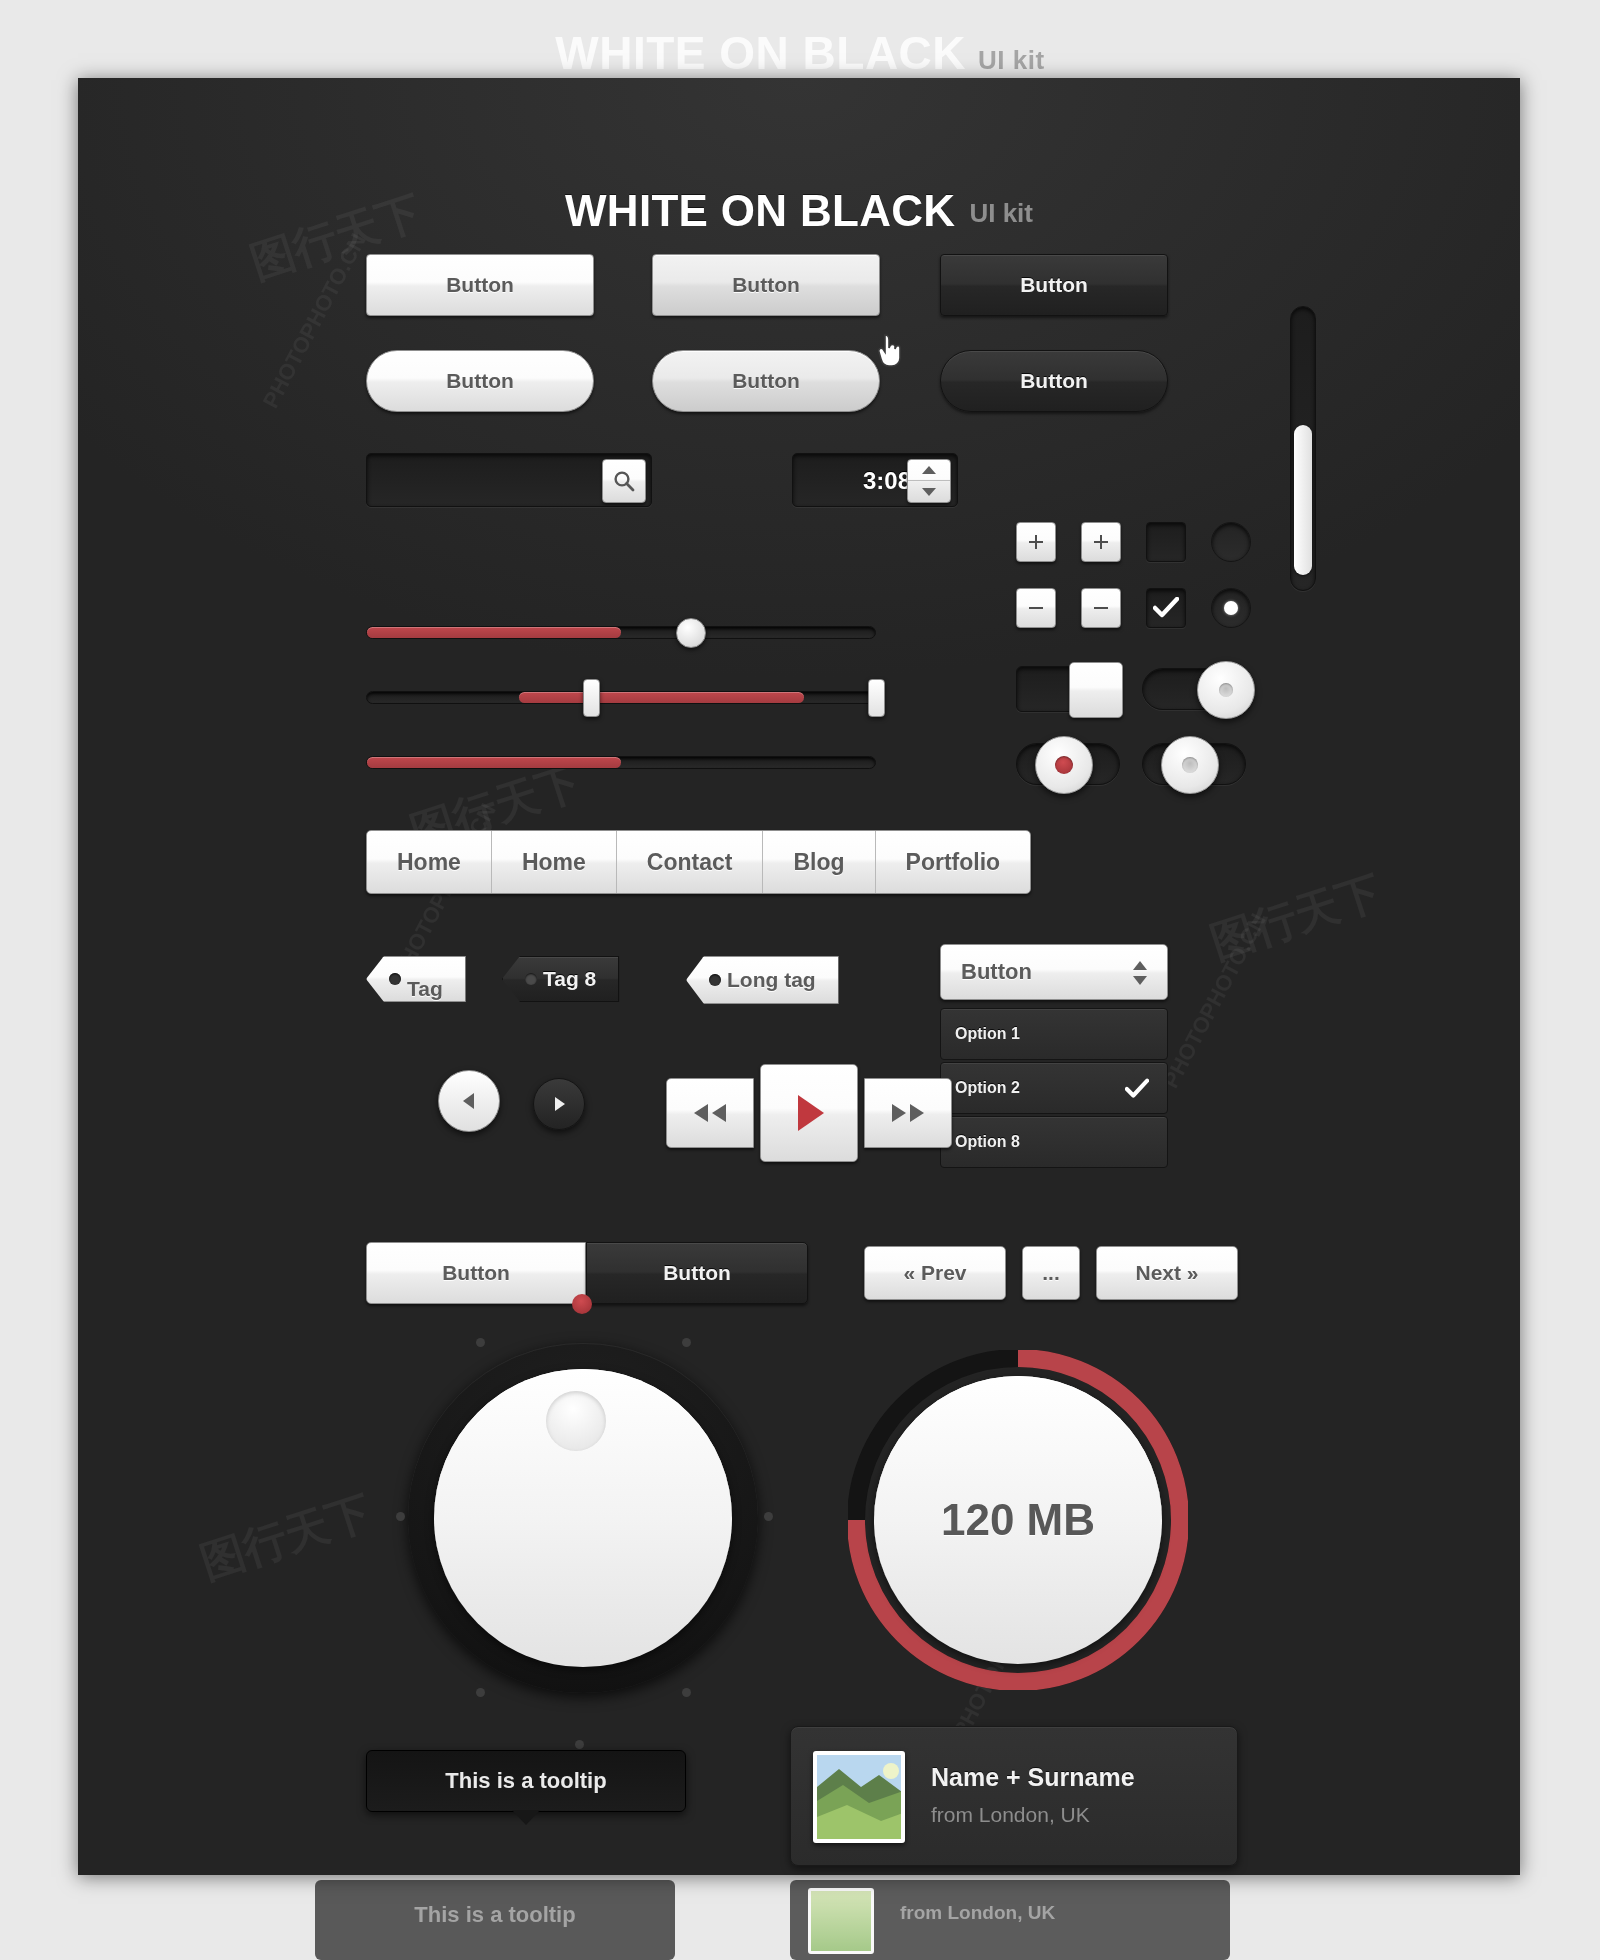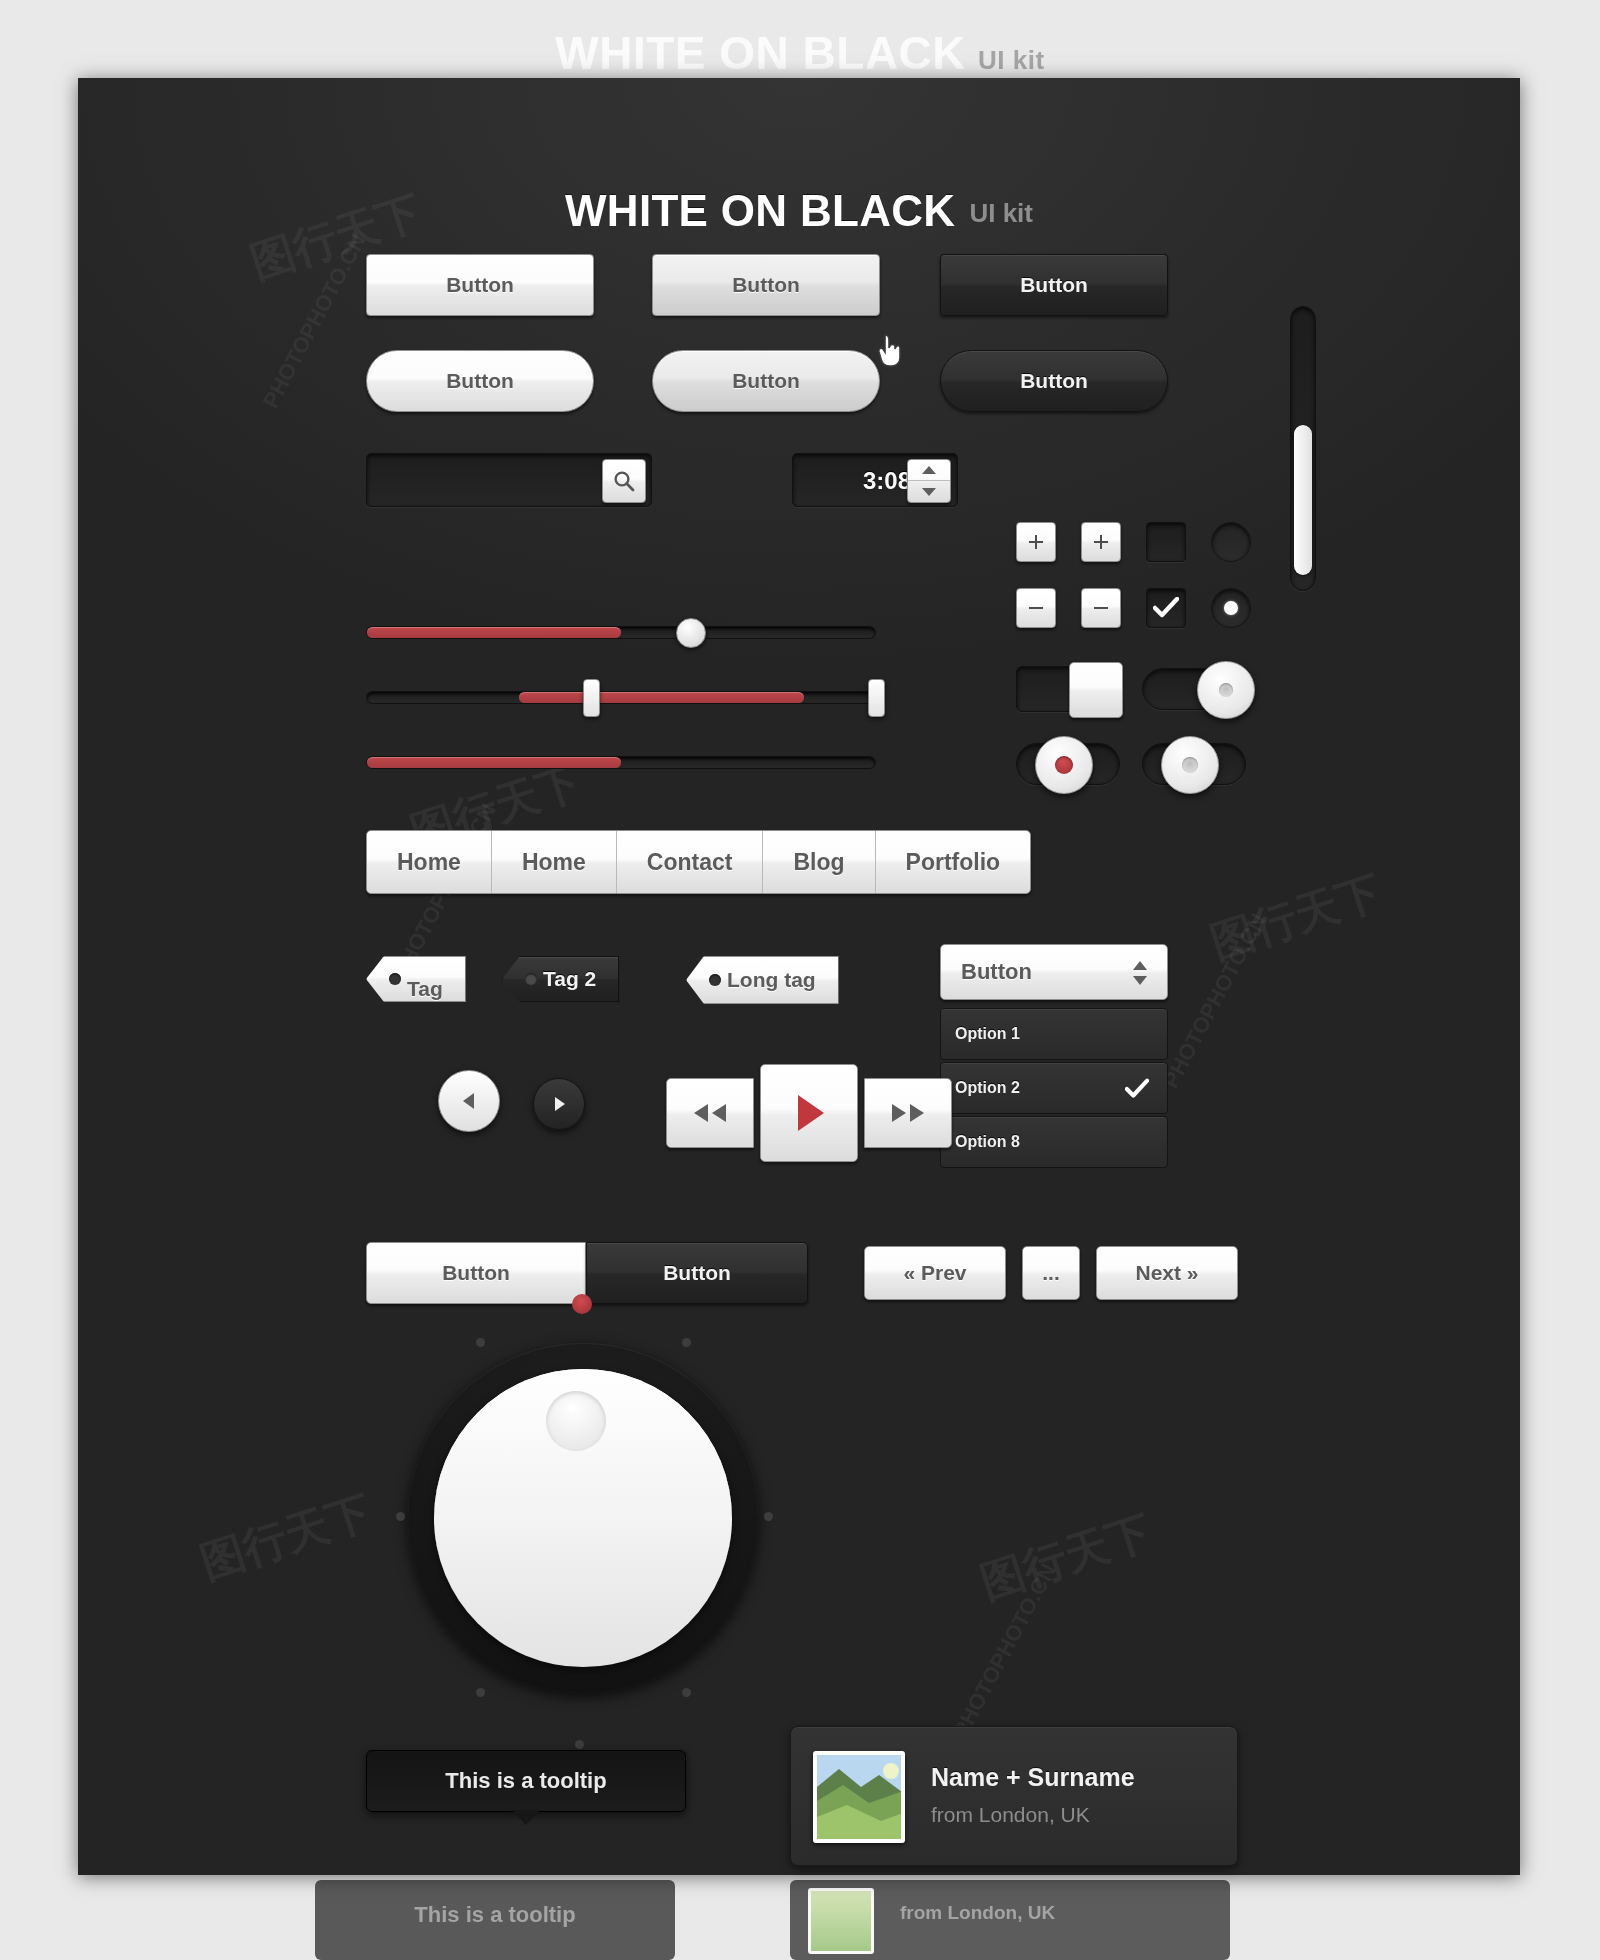--- a/index.html
+++ b/index.html
@@ -327,21 +327,21 @@
     <div class="item">Blog</div>
     <div class="item">Portfolio</div>
   </div>
 
   <div class="tag white" style="left:288px;top:878px;height:46px;align-items:flex-end;">
     <span class="hole" style="background:#333;box-shadow:inset 0 1px 2px rgba(0,0,0,.8);"></span>
     <span>Tag</span>
   </div>
   <div class="tag dark" style="left:424px;top:878px;height:46px;">
     <span class="hole" style="background:#4a4a4a;box-shadow:inset 0 1px 2px rgba(0,0,0,.8);"></span>
-    <span>Tag 2</span>
+    <span>Tag 8</span>
   </div>
   <div class="tag white" style="left:608px;top:878px;height:48px;">
     <span class="hole" style="background:#333;box-shadow:inset 0 1px 2px rgba(0,0,0,.8);"></span>
     <span>Long tag</span>
   </div>
 
   <div class="white" style="position:absolute;left:862px;top:866px;width:228px;height:56px;border-radius:5px;display:flex;align-items:center;padding:0 20px;font-size:22px;font-weight:bold;">
     <span>Button</span>
     <svg style="position:absolute;right:18px;top:14px;" width="18" height="28" viewBox="0 0 18 28">
       <polygon points="9,2 16,11 2,11" fill="#5e5e5e"></polygon>
@@ -410,20 +410,29 @@
   </div>
   <div style="position:absolute;left:494px;top:1216px;width:20px;height:20px;border-radius:50%;background:radial-gradient(circle at 45% 35%,#cf4b50,#9b2f34);"></div>
   <div style="position:absolute;left:398px;top:1260px;width:9px;height:9px;border-radius:50%;background:#3d3d3d;"></div>
   <div style="position:absolute;left:604px;top:1260px;width:9px;height:9px;border-radius:50%;background:#3d3d3d;"></div>
   <div style="position:absolute;left:318px;top:1434px;width:9px;height:9px;border-radius:50%;background:#3d3d3d;"></div>
   <div style="position:absolute;left:686px;top:1434px;width:9px;height:9px;border-radius:50%;background:#3d3d3d;"></div>
   <div style="position:absolute;left:398px;top:1610px;width:9px;height:9px;border-radius:50%;background:#3d3d3d;"></div>
   <div style="position:absolute;left:604px;top:1610px;width:9px;height:9px;border-radius:50%;background:#3d3d3d;"></div>
   <div style="position:absolute;left:497px;top:1662px;width:9px;height:9px;border-radius:50%;background:#3d3d3d;"></div>
 
+  <div style="position:absolute;left:770px;top:1272px;width:340px;height:340px;">
+    <svg width="340" height="340" viewBox="0 0 340 340" style="position:absolute;left:0;top:0;">
+      <circle cx="170" cy="170" r="162" fill="none" stroke="#141414" stroke-width="18"></circle>
+      <circle cx="170" cy="170" r="162" fill="none" stroke="#b8444a" stroke-width="18" stroke-dasharray="763 1018" transform="rotate(-90 170 170)" stroke-linecap="butt"></circle>
+    </svg>
+    <div class="gauge-inner" style="left:26px;top:26px;width:288px;height:288px;display:flex;align-items:center;justify-content:center;">
+      <span style="font-size:44px;font-weight:bold;color:#585858;text-shadow:0 1px 0 rgba(255,255,255,.9);">120 MB</span>
+    </div>
+  </div>
 
   <div class="tooltip" style="left:288px;top:1672px;width:320px;height:62px;">
     <span>This is a tooltip</span>
     <span class="arrow"></span>
   </div>
 
   <div class="card" style="left:712px;top:1648px;width:448px;height:140px;">
     <div class="thumb">
       <svg width="92" height="92" viewBox="0 0 92 92">
         <rect width="92" height="92" fill="#b9d7ef"></rect>

